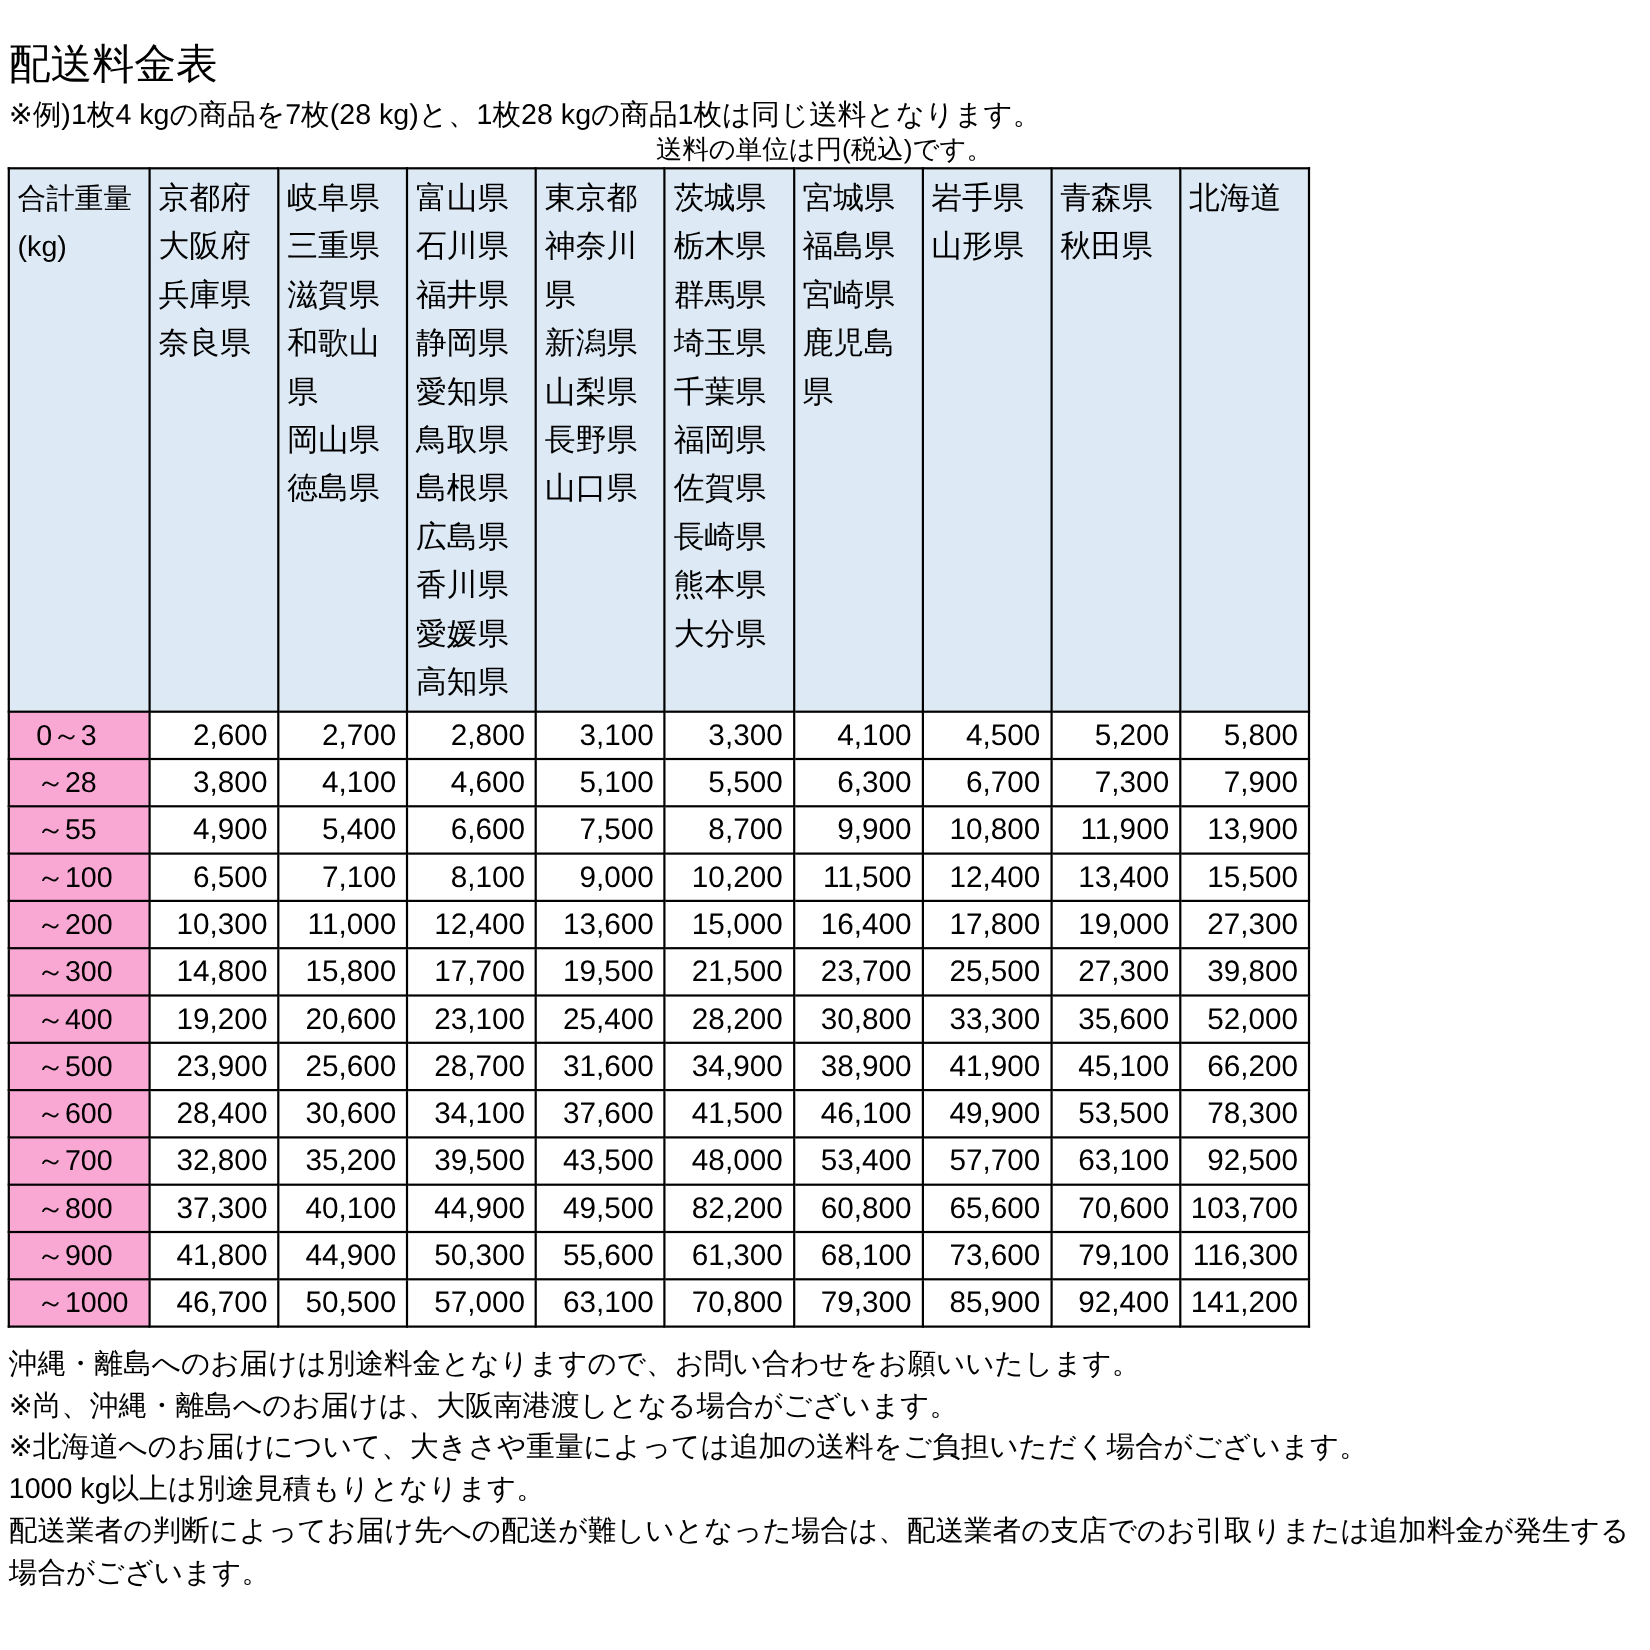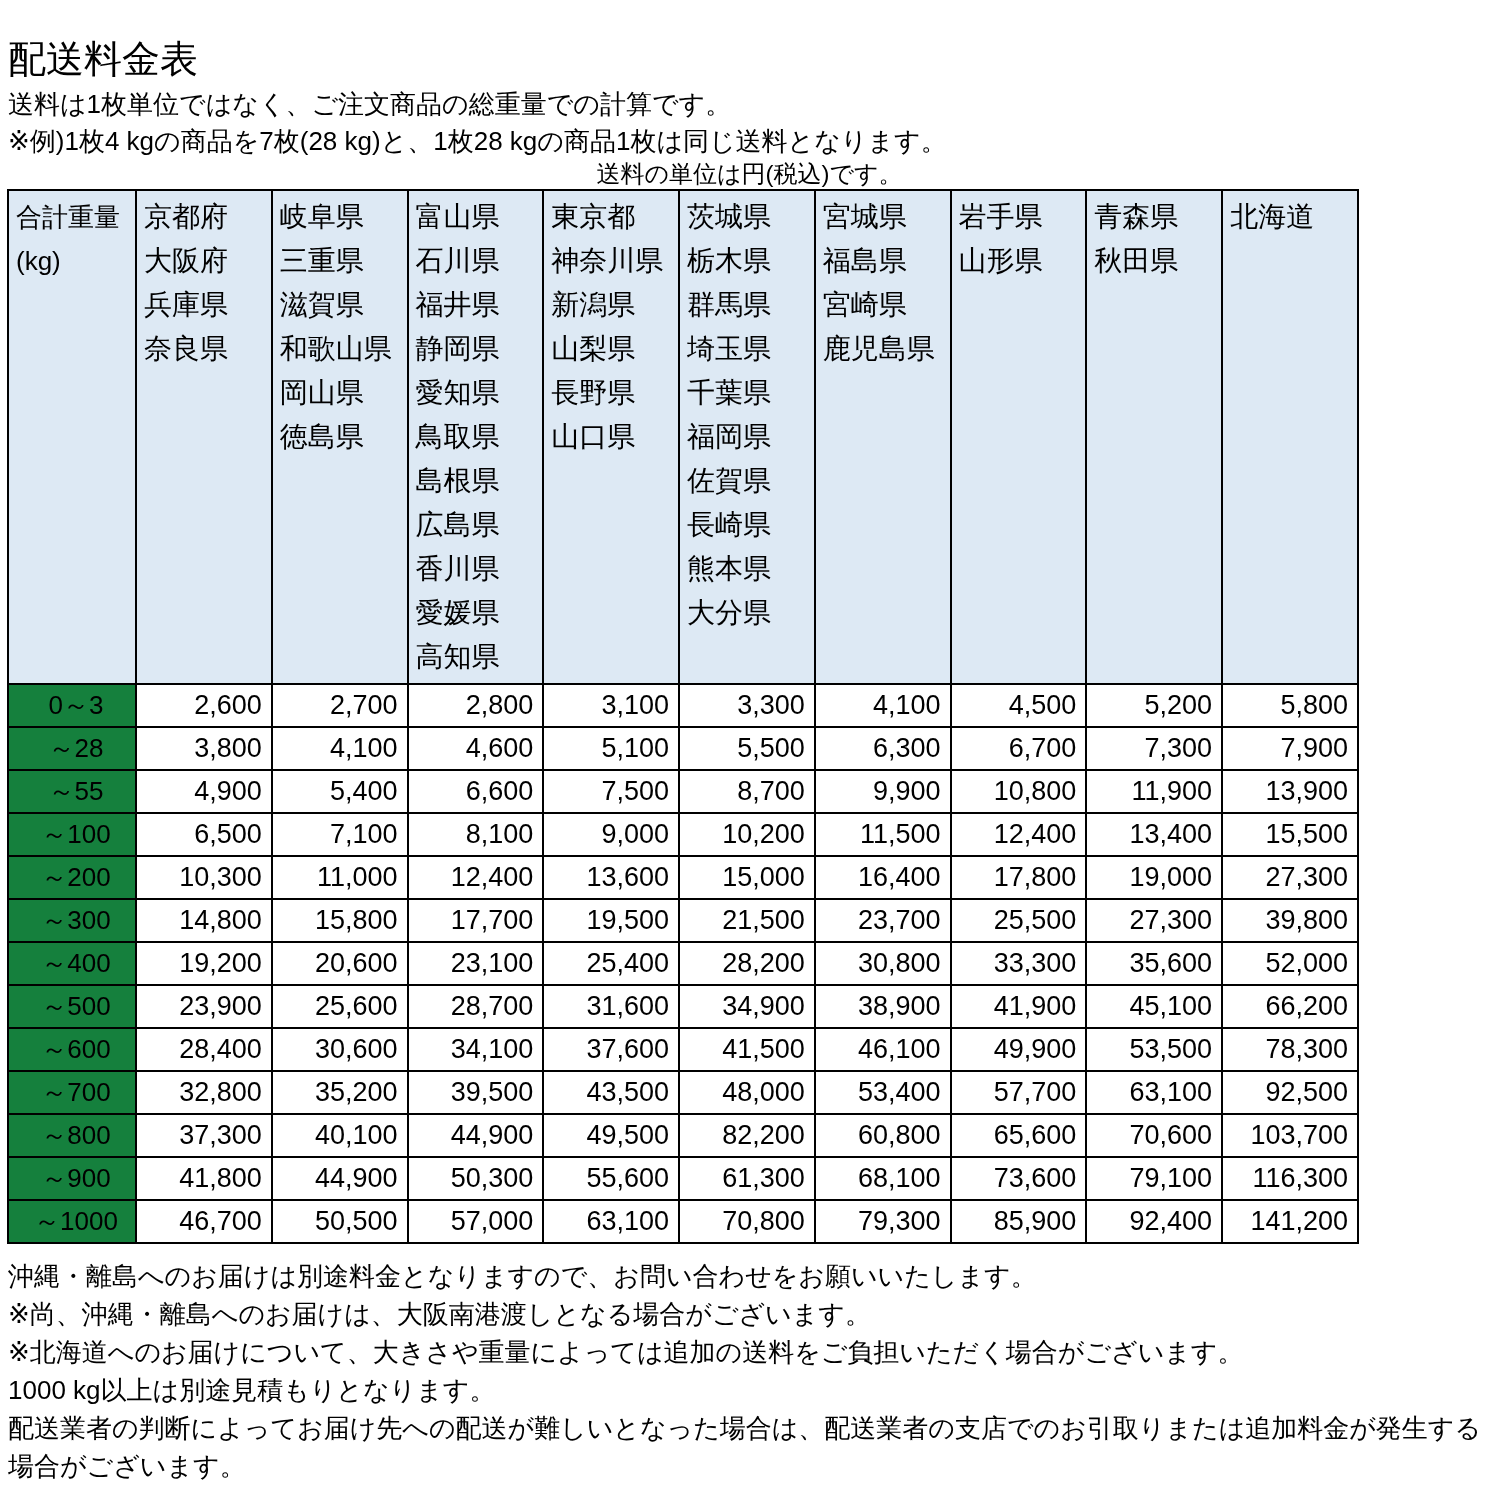--- a/index.html
+++ b/index.html
@@ -32,44 +32,44 @@
   }
   .unit-note {
     font-size: 24px;
     line-height: 27px;
     text-align: center;
     margin: 0 2px 2px 0;
   }
   table.fee-table {
     border-collapse: collapse;
     table-layout: fixed;
-    width: 1352px;
+    width: 1184px;
   }
   table.fee-table th,
   table.fee-table td {
     border: 2px solid #000000;
     font-weight: normal;
     box-sizing: border-box;
   }
   .col-weight { width: 128px; }
   th.region-head, th.weight-head {
     background: #dde9f4;
     vertical-align: top;
     text-align: left;
     padding: 4px 4px 4px 7px;
     font-size: 28px;
     line-height: 44px;
   }
   th.weight-head {
     font-size: 26px;
   }
   th.row-label {
-    background: #15803d;
-    text-align: center;
-    padding-left: 9px;
+    background: #f9a8d4;
+    text-align: left;
+    padding-left: 24px;
     font-size: 26px;
     height: 43px;
   }
   td.fee-cell {
     background: #ffffff;
     text-align: right;
     padding-right: 9px;
     font-size: 27px;
     height: 43px;
   }
@@ -82,21 +82,20 @@
     white-space: nowrap;
   }
 </style>
 </head>
 <body>
 
 <div class="page">
 
   <h1 class="title">配送料金表</h1>
 
-  <div class="subtitle">送料は1枚単位ではなく、ご注文商品の総重量での計算です。</div>
   <div class="subtitle">※例)1枚4 kgの商品を7枚(28 kg)と、1枚28 kgの商品1枚は同じ送料となります。</div>
 
   <div class="unit-note">送料の単位は円(税込)です。</div>
 
   <table class="fee-table">
     <colgroup>
       <col class="col-weight">
       <col span="9" class="col-region">
     </colgroup>
     <thead>

